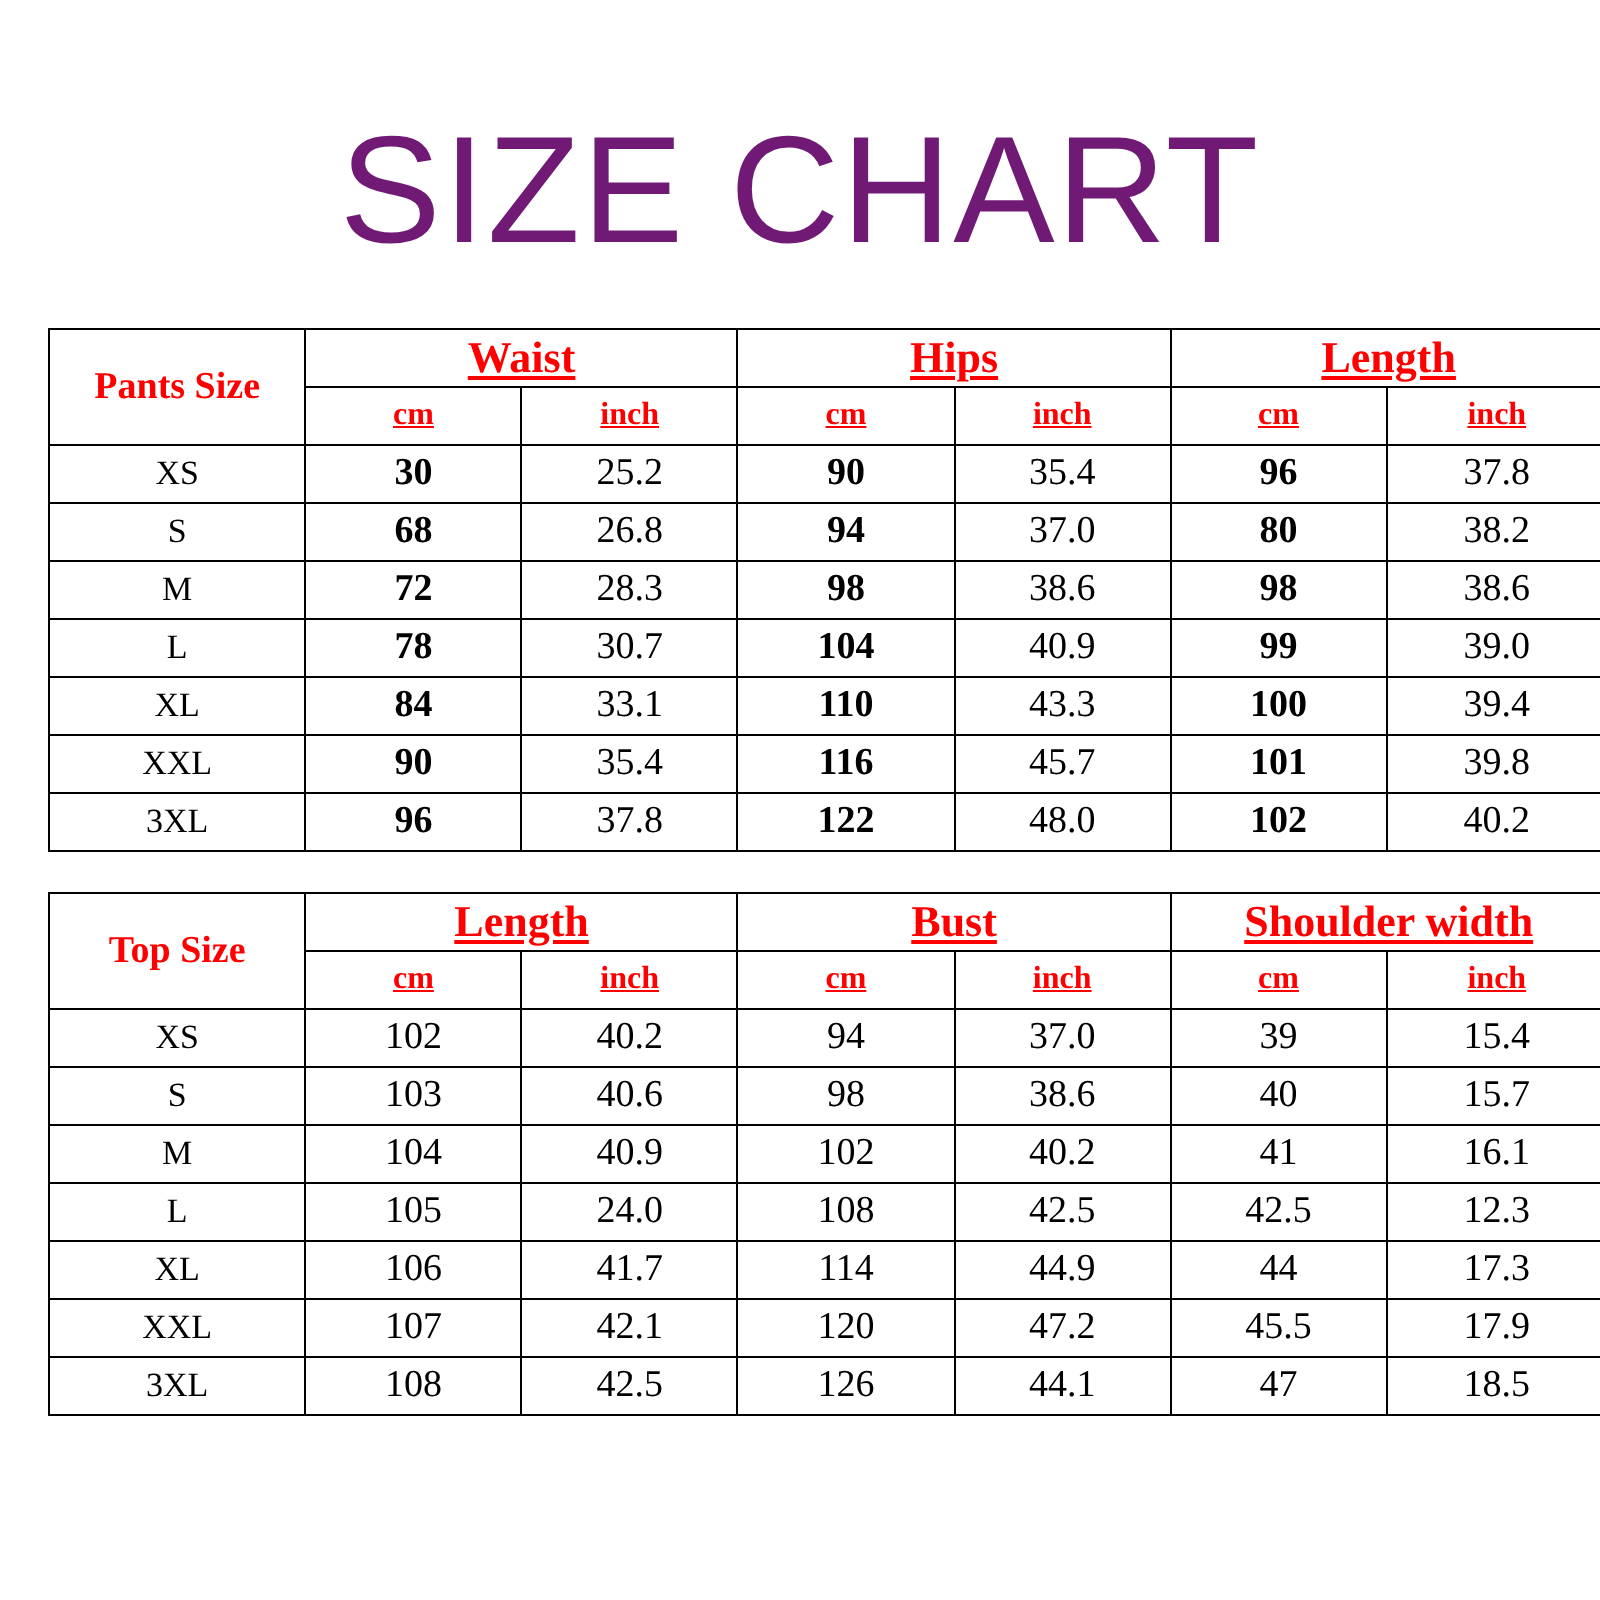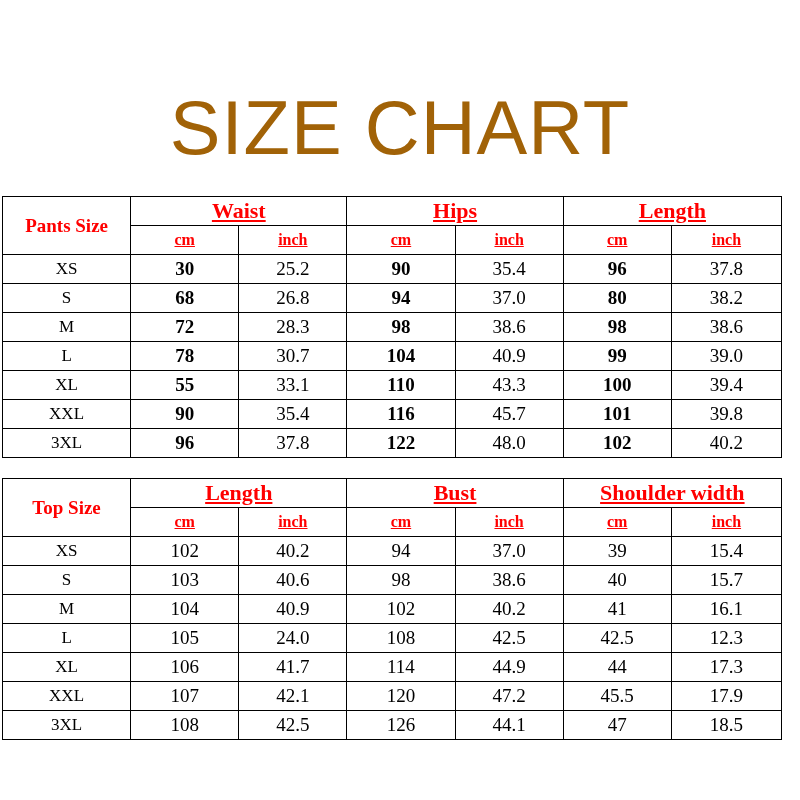--- a/index.html
+++ b/index.html
@@ -18,28 +18,28 @@
     position: relative;
     width: 800px;
     height: 800px;
     box-sizing: border-box;
   }
   .title {
     text-align: center;
     font-family: "Liberation Sans", sans-serif;
     font-size: 76px;
     font-weight: 400;
-    color: #a16207;
+    color: #701a75;
     letter-spacing: 1px;
     line-height: 1;
     margin: 0;
-    padding-top: 90px;
+    padding-top: 58px;
   }
   .table-wrap {
-    margin: 0 2px;
+    margin: 0 24px;
   }
   table.size-table {
     border-collapse: collapse;
     width: 780px;
     table-layout: fixed;
     background: #fff;
   }
   table.size-table td,
   table.size-table th {
     border: 1px solid #000;
@@ -153,21 +153,21 @@
           <td class="size-cell">L</td>
           <td class="val bold">78</td>
           <td class="val">30.7</td>
           <td class="val bold">104</td>
           <td class="val">40.9</td>
           <td class="val bold">99</td>
           <td class="val">39.0</td>
         </tr>
         <tr>
           <td class="size-cell">XL</td>
-          <td class="val bold">55</td>
+          <td class="val bold">84</td>
           <td class="val">33.1</td>
           <td class="val bold">110</td>
           <td class="val">43.3</td>
           <td class="val bold">100</td>
           <td class="val">39.4</td>
         </tr>
         <tr>
           <td class="size-cell">XXL</td>
           <td class="val bold">90</td>
           <td class="val">35.4</td>

